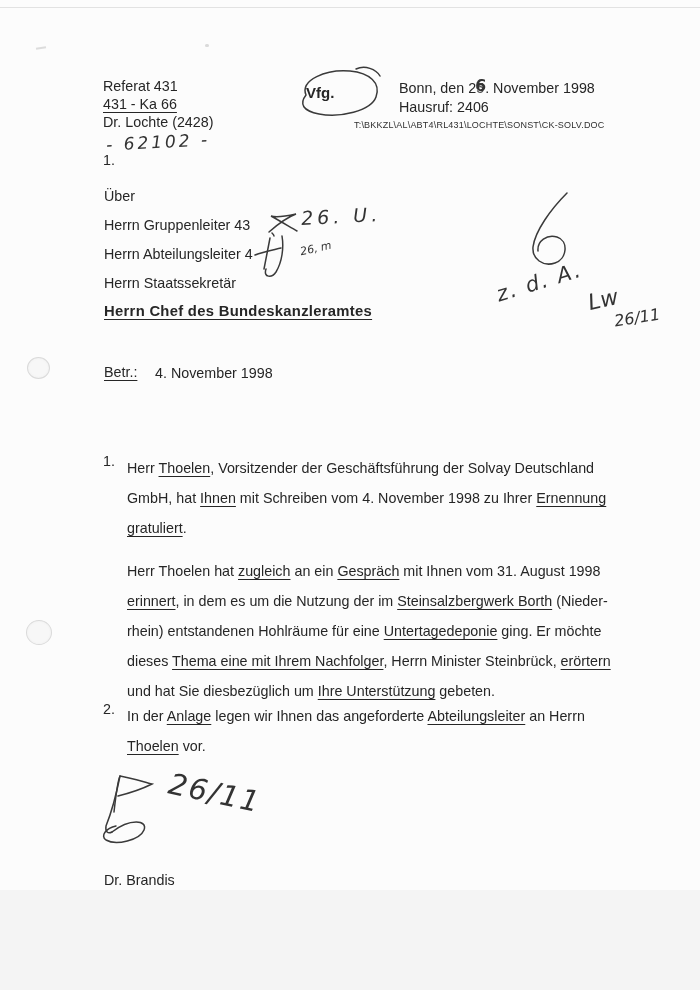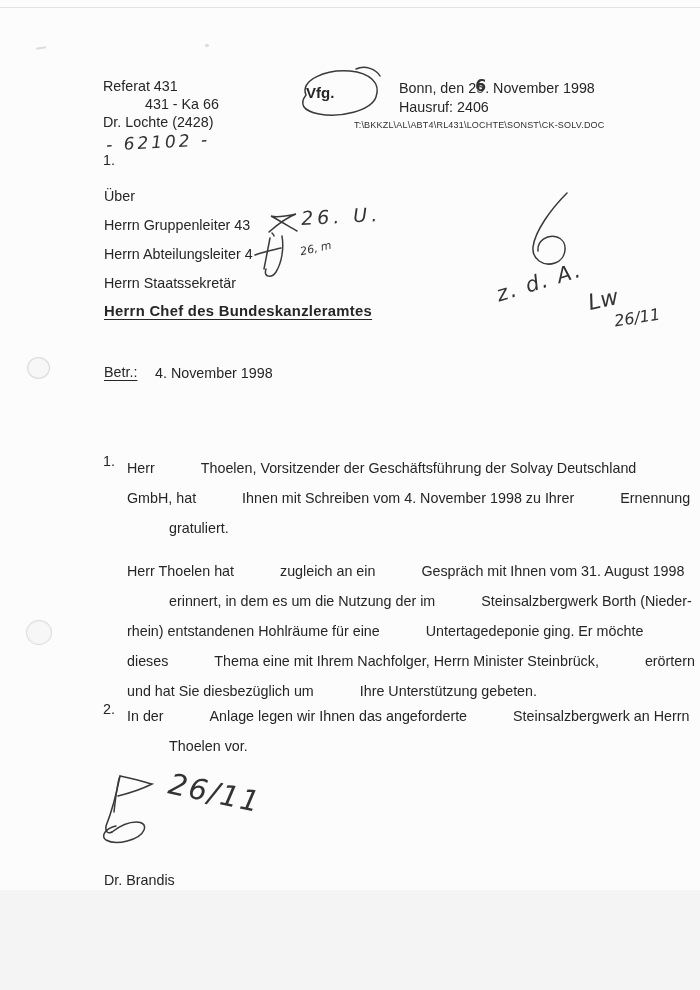--- a/index.html
+++ b/index.html
@@ -9,21 +9,21 @@
     font-family:"Liberation Sans",sans-serif;font-size:14.3px;
   }
   .edge-top{position:absolute;left:0;top:7px;width:700px;height:1px;background:#e2e2e2;}
   .edge-bottom{position:absolute;left:0;top:986px;width:700px;height:1px;background:#e8e8e8;}
   .speck1{position:absolute;left:205px;top:44px;width:4px;height:3px;background:#bdbdbd;opacity:.55;border-radius:2px;}
   .speck2{position:absolute;left:36px;top:47px;width:10px;height:2px;background:#cfcfcf;transform:rotate(-8deg);opacity:.7;}
   .hole{position:absolute;border-radius:50%;background:#f7f7f7;border:1.5px solid #dadada;box-shadow:inset 0 0 3px rgba(0,0,0,.04);}
   .hole1{left:27px;top:357px;width:21px;height:20px;}
   .hole2{left:26px;top:620px;width:24px;height:23px;}
 
-  .u{text-decoration-thickness:1px;text-underline-offset:3px;margin-left:42px;}
+  .u{text-decoration:underline;text-decoration-thickness:1px;text-underline-offset:3px;}
   .tline{white-space:nowrap;}
 
   .hdr-left{position:absolute;left:103px;top:77px;line-height:18px;}
   .hw{font-family:"DejaVu Sans",sans-serif;font-style:italic;color:#333;}
   .hw-number{position:absolute;left:106px;top:132px;font-size:17px;letter-spacing:3px;transform:rotate(-3deg);}
   .item-marker{position:absolute;left:103px;top:152px;}
 
   .vfg{position:absolute;left:306px;top:84px;font-weight:700;font-size:15px;text-underline-offset:3px;}
   .vfg-circle{position:absolute;left:290px;top:64px;}
 
@@ -124,21 +124,21 @@
     </div>
   <div class="blk-lines lines2">
       <div class="tline"><span>Herr Thoelen hat </span><span class="u">zugleich</span><span> an ein </span><span class="u">Gespräch</span><span> mit Ihnen vom 31. August 1998</span></div>
       <div class="tline"><span class="u">erinnert</span><span>, in dem es um die Nutzung der im </span><span class="u">Steinsalzbergwerk Borth</span><span> (Nieder-</span></div>
       <div class="tline"><span>rhein) entstandenen Hohlräume für eine </span><span class="u">Untertagedeponie</span><span> ging. Er möchte</span></div>
       <div class="tline"><span>dieses </span><span class="u">Thema eine mit Ihrem Nachfolger</span><span>, Herrn Minister Steinbrück, </span><span class="u">erörtern</span></div>
       <div class="tline"><span>und hat Sie diesbezüglich um </span><span class="u">Ihre Unterstützung</span><span> gebeten.</span></div>
     </div>
   <div class="blk-num num3">2.</div>
   <div class="blk-lines lines3">
-      <div class="tline"><span>In der </span><span class="u">Anlage</span><span> legen wir Ihnen das angeforderte </span><span class="u">Steinsalzbergwerk</span><span> an Herrn</span></div>
+      <div class="tline"><span>In der </span><span class="u">Anlage</span><span> legen wir Ihnen das angeforderte </span><span class="u">Abteilungsleiter</span><span> an Herrn</span></div>
       <div class="tline"><span class="u">Thoelen</span><span> vor.</span></div>
     </div>
 
   <svg class="sig-svg" width="120" height="85" viewBox="0 0 120 85">
     <path d="M30,44 C32,26 34,12 36,8 C48,10 60,14 68,16 C56,22 42,26 34,28"></path>
     <path d="M36,8 C32,28 26,48 22,58 C21,64 24,66 28,64"></path>
     <path d="M28,64 C46,50 64,52 60,62 C56,72 32,78 22,72 C16,68 22,60 32,58"></path>
   </svg>
   <div class="hw sig-date">26/11</div>
   <div class="sig-name">Dr. Brandis</div>

